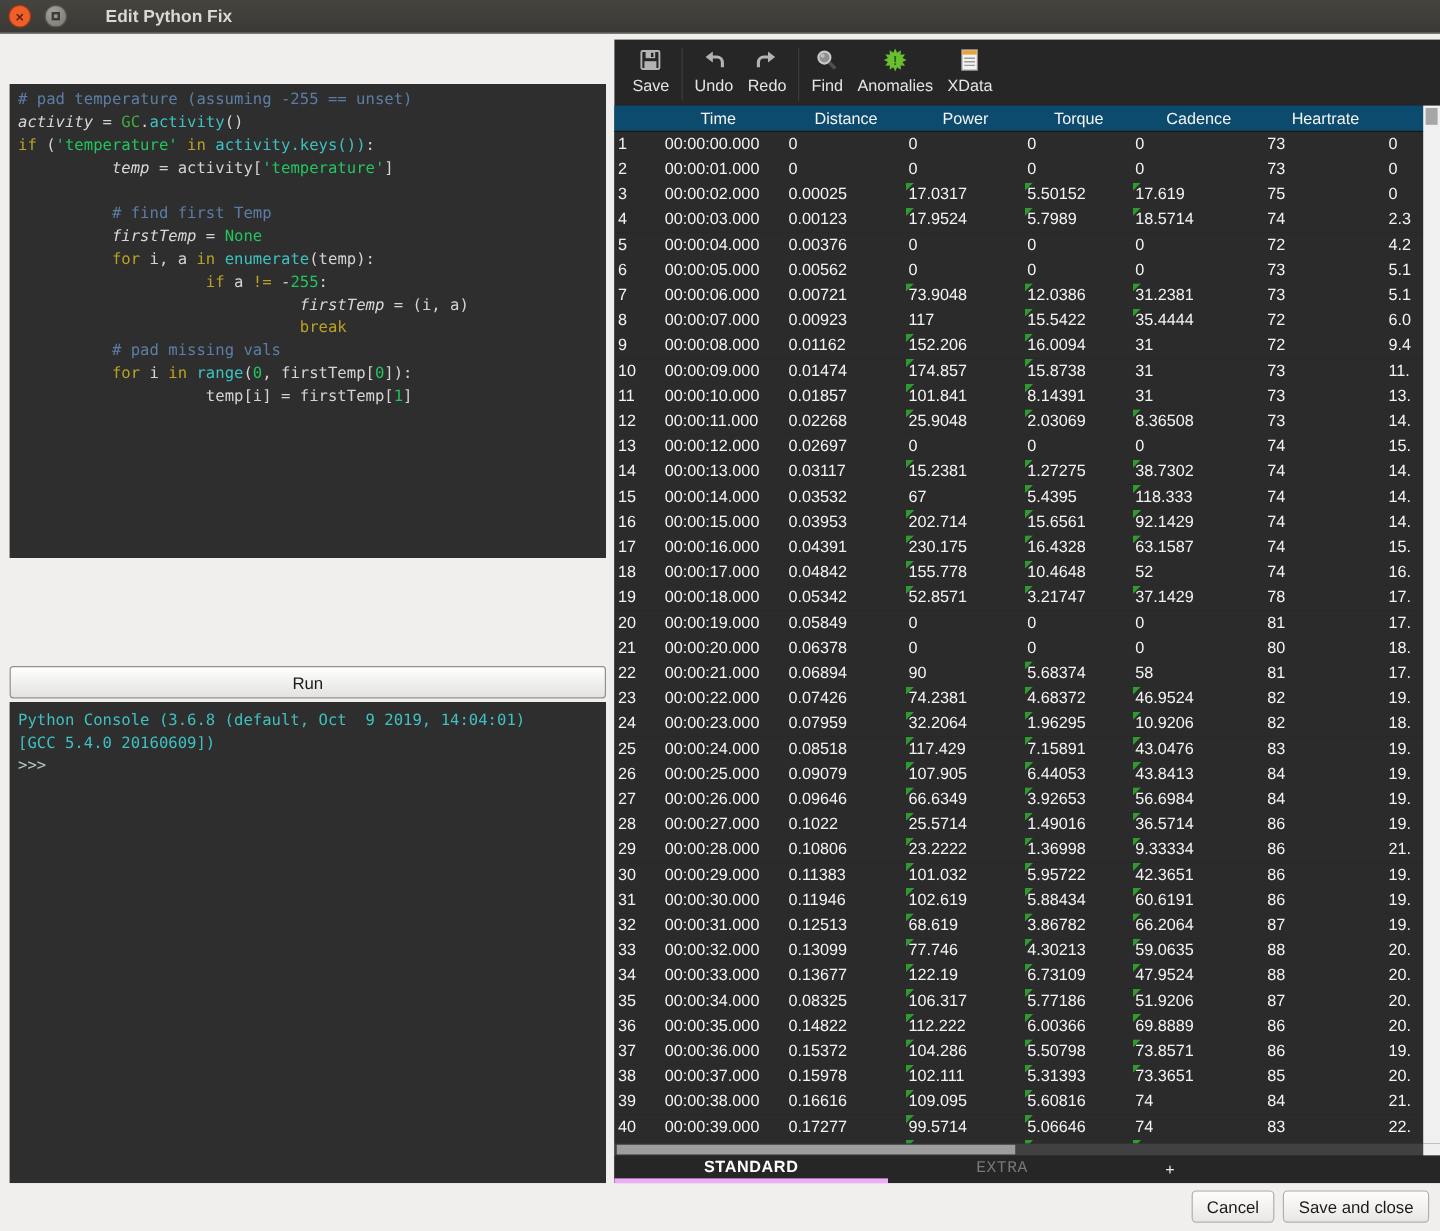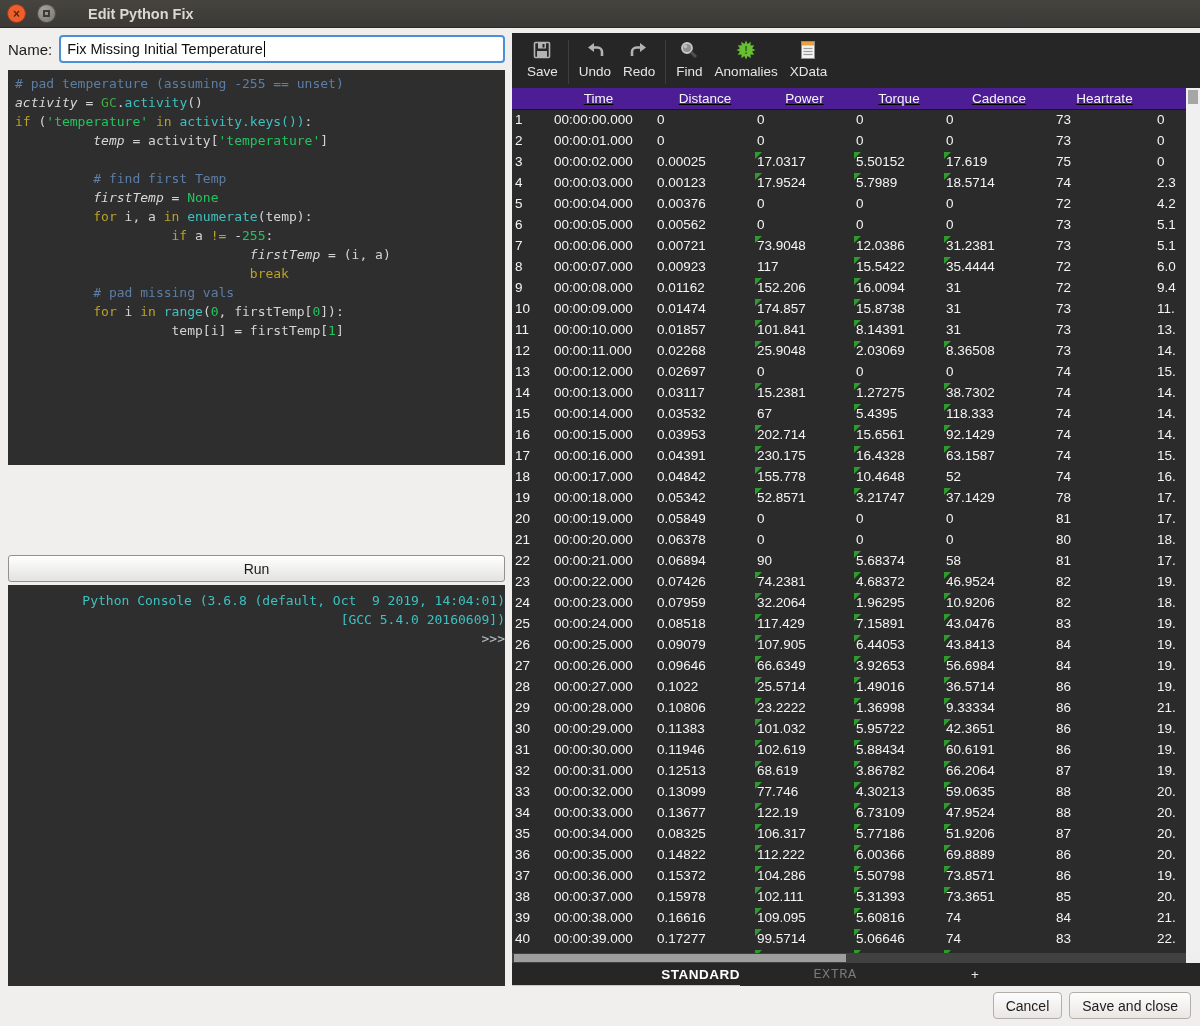--- a/index.html
+++ b/index.html
@@ -38,57 +38,57 @@
   .tok-g { color:#44a944; }
   .tok-v { color:#d8d8d8; font-style:italic; }
 
   .run-button { position:absolute; left:8px; top:527px; width:497px; height:27px;
     background:linear-gradient(#ffffff,#e3e2e0); border:1px solid #92918c; border-radius:3px;
     font-size:14px; color:#1a1a1a; display:flex; align-items:center; justify-content:center; }
 
   .console { position:absolute; left:8px; top:557px; width:497px; height:401px; background:#2e2e2e;
     font-family:"DejaVu Sans Mono", monospace; font-size:13px; line-height:19px; padding:6px 0 0 7px;
     white-space:pre; overflow:hidden; }
-  .console .ln { height:19px; white-space:pre;text-align:right; }
+  .console .ln { height:19px; white-space:pre; }
   .con-teal { color:#3ec1c1; }
   .con-gray { color:#b7c2c2; }
 
   
   .right-pane { position:absolute; left:512px; top:33px; width:688px; height:953px; background:#262626; }
 
   .toolbar { position:absolute; left:0; top:0; width:688px; height:55px; display:flex; align-items:flex-start; padding:5px 0 0 9px; }
   .tb-btn { display:flex; flex-direction:column; align-items:center; justify-content:flex-start; padding:0 6px; }
   .tb-btn .ic { height:24px; display:flex; align-items:center; justify-content:center; }
   .tb-btn .lbl { color:#e5e5e5; font-size:13.5px; margin-top:2px; }
   .tb-sep { width:1px; height:44px; background:#3d3d3d; margin:2px 4px 0 4px; }
 
   .grid { position:absolute; left:0; top:55px; width:688px; }
   .thead, .trow { display:grid; grid-template-columns:30px 113px 100px 99px 90px 110px 101px 45px; }
-  .thead { height:22px; background:#4c1d95; border-bottom:1px solid #171717;text-decoration:underline; }
+  .thead { height:22px; background:#0c4a6e; border-bottom:1px solid #171717; }
   .th { color:#f5f5f5; font-size:13.5px; text-align:center; padding-top:3px; white-space:nowrap; overflow:hidden; }
   .trow { height:21px; background:#2b2b2b; }
   .tcell { position:relative; color:#f4f4f4; font-size:13.5px; padding:2px 0 0 2px; white-space:nowrap; overflow:hidden; }
   .tcell.c0 { padding-left:3px; }
   .tcell.c1 { padding-left:12px; }
   .mark { position:absolute; left:0; top:0; width:7px; height:7px; background:#2d9b2d;
     clip-path:polygon(0 0,100% 0,0 100%); }
 
   .partial-row { position:absolute; left:0; top:917px; width:688px; height:3px; background:#2b2b2b; overflow:hidden; }
   .partial-row .mark { top:0; }
 
   .hscroll { position:absolute; left:0; top:920px; width:674px; height:10px; background:#414141; }
   .hscroll .thumb { position:absolute; left:2px; top:1px; width:332px; height:8px; background:#9e9e9e; }
   .hcorner { position:absolute; left:674px; top:920px; width:14px; height:10px; background:#efefef; }
 
   .vscroll { position:absolute; left:674px; top:55px; width:14px; height:865px; background:#f0f0f0; }
   .vscroll .thumb { position:absolute; left:2px; top:2px; width:10px; height:14px; background:#a6a6a6; }
 
   .tabbar { position:absolute; left:0; top:930px; width:688px; height:23px; background:#262626; display:flex; }
   .tab { height:23px; display:flex; align-items:center; justify-content:center; font-size:13.5px; }
-  .tab.t0 { width:228px; color:#ffffff; border-bottom:1px solid #f0abfc; font-weight:bold; letter-spacing:0.5px;justify-content:flex-end; }
+  .tab.t0 { width:228px; color:#ffffff; border-bottom:4px solid #f0abfc; font-weight:bold; letter-spacing:0.5px; }
   .tab.t1 { width:190px; color:#787878; letter-spacing:0.5px;font-family:Liberation Mono, monospace; }
   .tab.t2 { width:90px; color:#e8e8e8; }
 
   
   .footer { position:absolute; left:0; top:986px; width:1200px; height:40px; background:#f0efed;
     display:flex; justify-content:flex-end; align-items:flex-start; padding:6px 9px 0 0; gap:7px; }
   .f-btn { height:27px; background:linear-gradient(#fdfdfd,#e9e7e4); border:1px solid #b3afa8;
     border-radius:4px; font-size:14px; color:#1c1c1c; display:flex; align-items:center; justify-content:flex-start; padding:0 12px; }
 </style>
 </head>
@@ -96,27 +96,20 @@
 
 <div class="titlebar">
   <div class="winbtn close">×</div>
   <div class="winbtn maxi">
       <span class="sq"></span>
     </div>
   <div class="wintitle">Edit Python Fix</div>
 </div>
 
 <div class="left-pane">
-  <div class="name-row">
-    <span class="name-label">Name:</span>
-    <div class="name-input">
-      <span>Fix Missing Initial Temperature</span>
-        <span class="caret"></span>
-    </div>
-  </div>
 
   <div class="editor"><div class="ln"><span class="tok-c"># pad temperature (assuming -255 == unset)</span></div><div class="ln"><span class="tok-v">activity</span><span class="tok-p"> = </span><span class="tok-g">GC</span><span class="tok-p">.</span><span class="tok-f">activity</span><span class="tok-p">()</span></div><div class="ln"><span class="tok-k">if</span><span class="tok-p"> (</span><span class="tok-s">'temperature'</span><span class="tok-p"> </span><span class="tok-k">in</span><span class="tok-p"> </span><span class="tok-f">activity.keys())</span><span class="tok-p">:</span></div><div class="ln"><span class="tok-p">          </span><span class="tok-v">temp</span><span class="tok-p"> = activity[</span><span class="tok-s">'temperature'</span><span class="tok-p">]</span></div><div class="ln"></div><div class="ln"><span class="tok-p">          </span><span class="tok-c"># find first Temp</span></div><div class="ln"><span class="tok-p">          </span><span class="tok-v">firstTemp</span><span class="tok-p"> = </span><span class="tok-s">None</span></div><div class="ln"><span class="tok-p">          </span><span class="tok-k">for</span><span class="tok-p"> i, a </span><span class="tok-k">in</span><span class="tok-p"> </span><span class="tok-f">enumerate</span><span class="tok-p">(temp):</span></div><div class="ln"><span class="tok-p">                    </span><span class="tok-k">if</span><span class="tok-p"> a </span><span class="tok-k">!=</span><span class="tok-p"> -</span><span class="tok-s">255</span><span class="tok-p">:</span></div><div class="ln"><span class="tok-p">                              </span><span class="tok-v">firstTemp</span><span class="tok-p"> = (i, a)</span></div><div class="ln"><span class="tok-p">                              </span><span class="tok-k">break</span></div><div class="ln"><span class="tok-p">          </span><span class="tok-c"># pad missing vals</span></div><div class="ln"><span class="tok-p">          </span><span class="tok-k">for</span><span class="tok-p"> i </span><span class="tok-k">in</span><span class="tok-p"> </span><span class="tok-f">range</span><span class="tok-p">(</span><span class="tok-s">0</span><span class="tok-p">, firstTemp[</span><span class="tok-s">0</span><span class="tok-p">]):</span></div><div class="ln"><span class="tok-p">                    </span><span class="tok-p">temp[i] = firstTemp[</span><span class="tok-s">1</span><span class="tok-p">]</span></div></div>
 
   <div class="run-button">
     <span>Run</span>
   </div>
 
   <div class="console"><div class="ln con-teal">Python Console (3.6.8 (default, Oct  9 2019, 14:04:01)</div><div class="ln con-teal">[GCC 5.4.0 20160609])</div><div class="ln con-gray">&gt;&gt;&gt;</div></div>
 </div>
 

